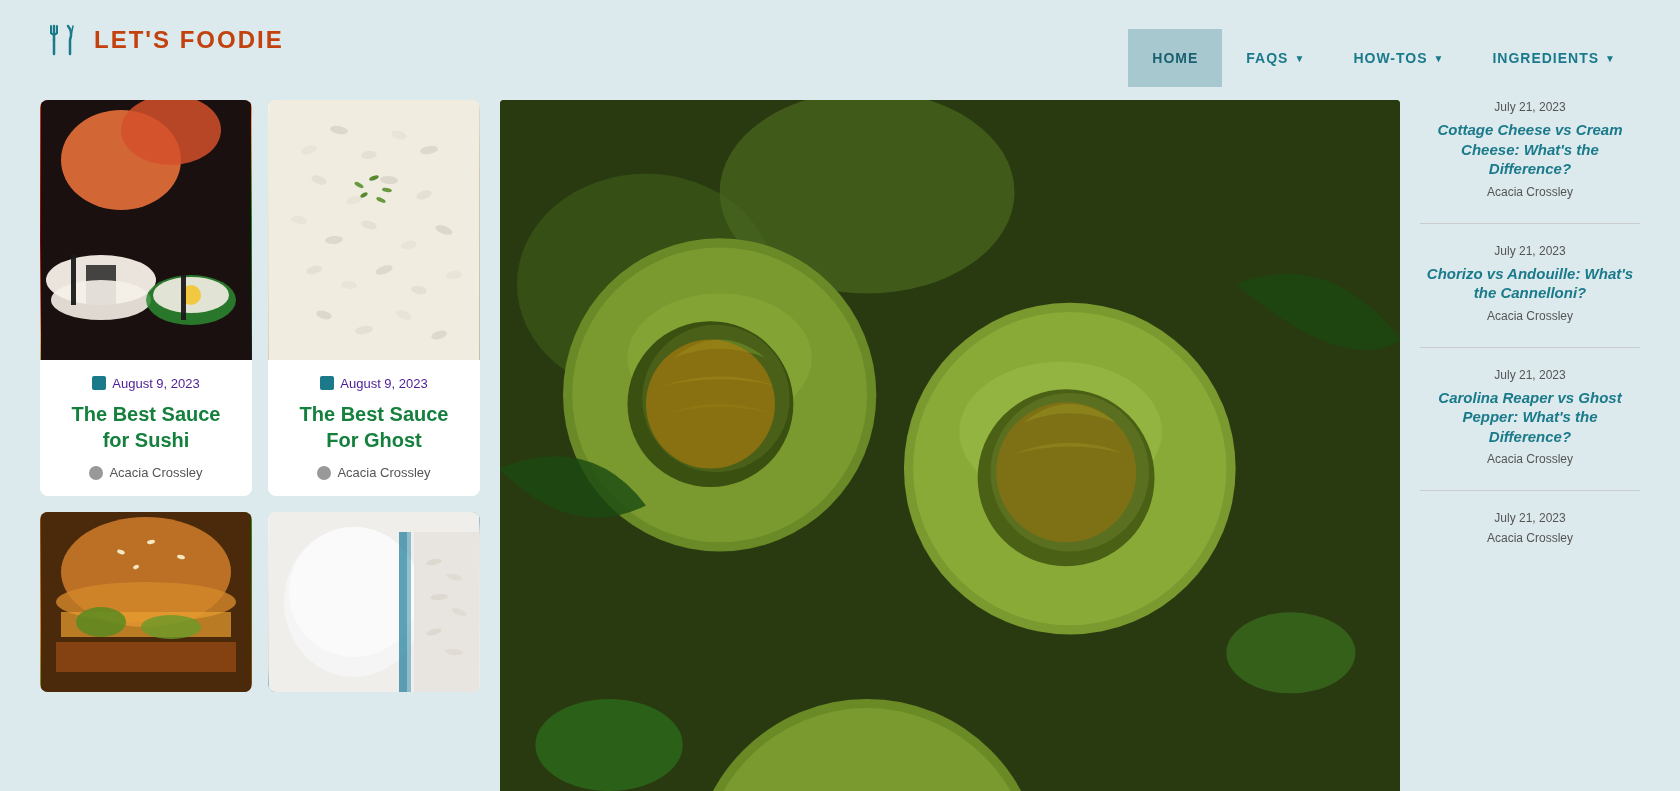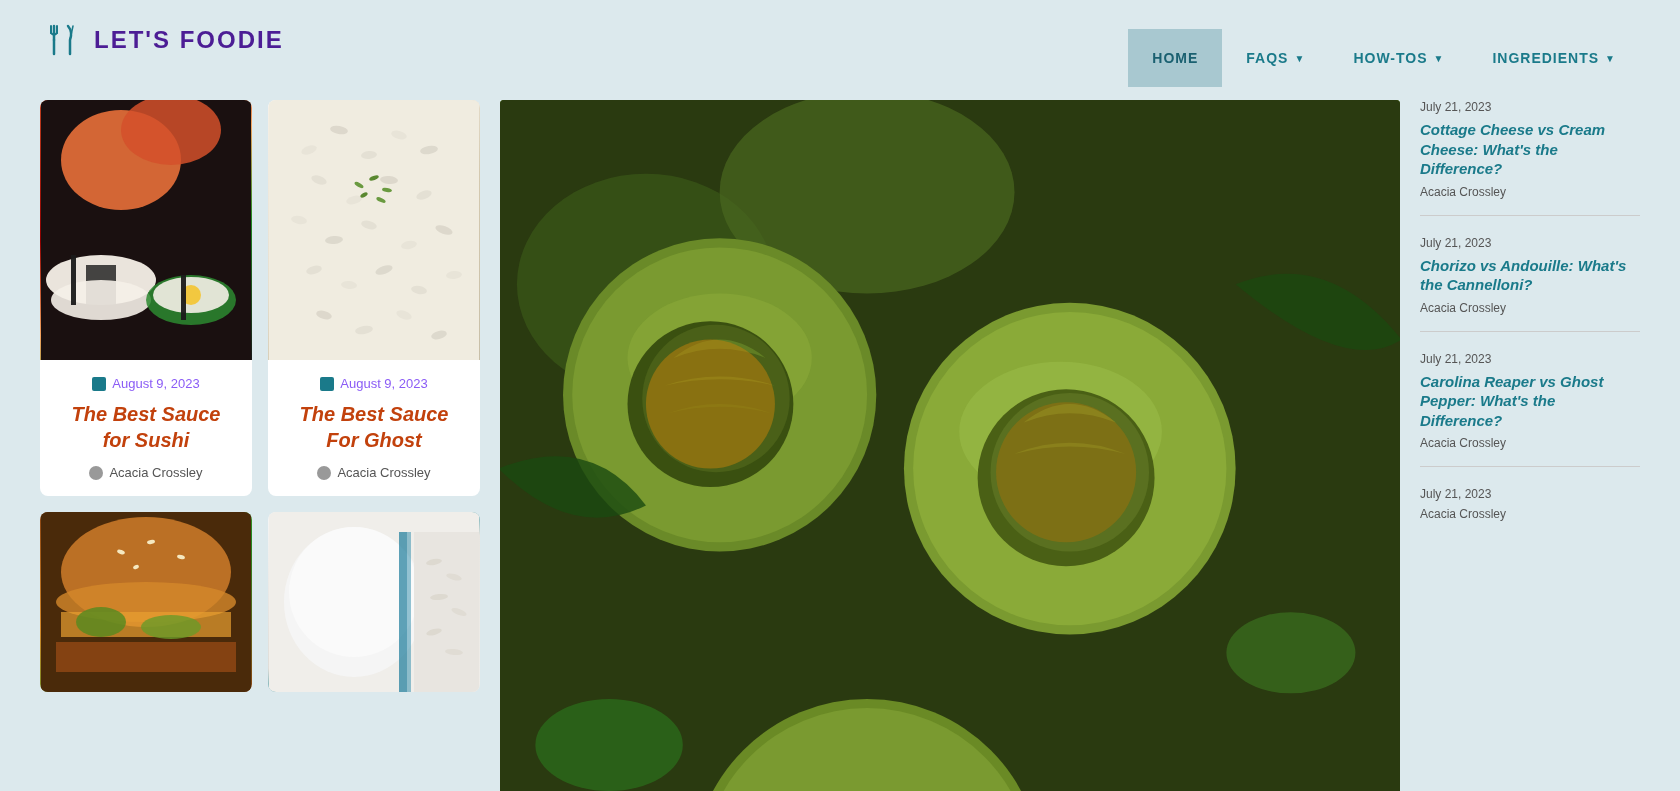--- a/index.html
+++ b/index.html
@@ -23,21 +23,21 @@
     .logo {
       display: flex;
       align-items: center;
       gap: 10px;
       text-decoration: none;
     }
 
     .logo-text {
       font-size: 24px;
       font-weight: 900;
-      color: #4c1d95;
+      color: #c2410c;
       letter-spacing: 2px;
     }
 
     nav {
       display: flex;
       align-items: center;
       gap: 0;
     }
 
     .nav-item {
@@ -120,43 +120,41 @@
       background: linear-gradient(135deg, #f5f5f5 0%, #e0ddd8 40%, #1a8a9a 50%, #e8e5e0 60%, #f0eeea 100%);
     }
 
     .card-body {
       padding: 16px;
       text-align: center;
     }
 
     .card-date {
       display: flex;
-      align-items: center;
       justify-content: center;
       gap: 6px;
       font-size: 13px;
-      color: #8b5cf6;
+      color: #4c1d95;
       margin-bottom: 10px;
     }
 
     .card-date-icon {
       width: 14px;
       height: 14px;
       background: #1a7a8a;
       border-radius: 2px;
       display: inline-block;
     }
 
     .card-title {
       font-size: 20px;
       font-weight: 700;
-      color: #c2410c;
+      color: #15803d;
       margin-bottom: 12px;
       line-height: 1.3;
-      font-style: italic;
     }
 
     .card-author {
       display: flex;
       align-items: center;
       justify-content: center;
       gap: 6px;
       font-size: 13px;
       color: #555;
     }
@@ -194,22 +192,23 @@
 
     
     .sidebar {
       width: 220px;
       display: flex;
       flex-direction: column;
       gap: 20px;
     }
 
     .sidebar-item {
-      padding-bottom: 16px;
+      padding-bottom: 24px;
       border-bottom: 1px solid #ccc;
+      text-align: center;
     }
 
     .sidebar-item:last-child {
       border-bottom: none;
     }
 
     .sidebar-date {
       font-size: 12px;
       color: #555;
       margin-bottom: 6px;

